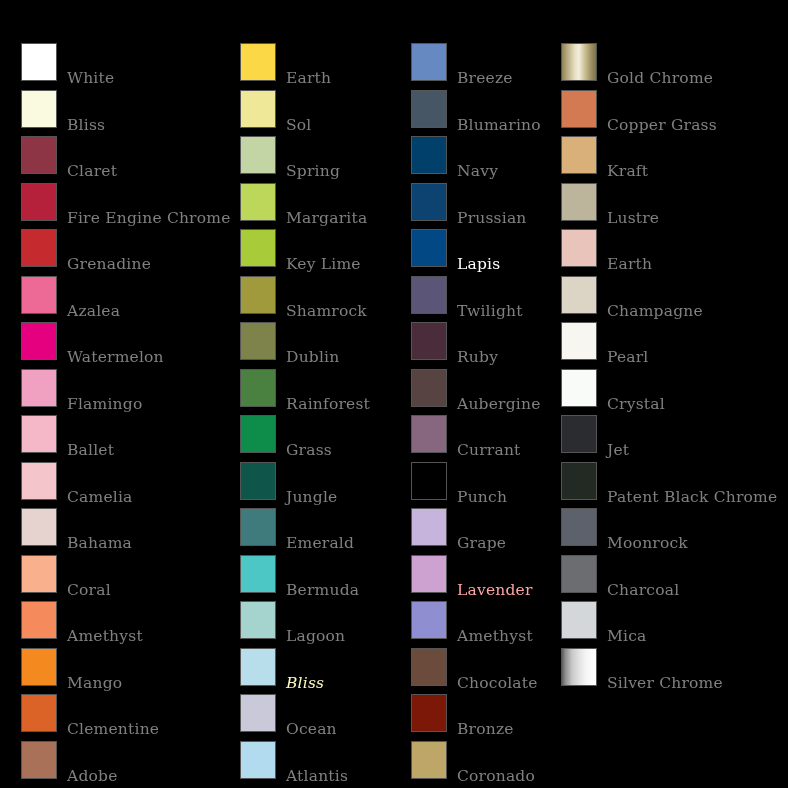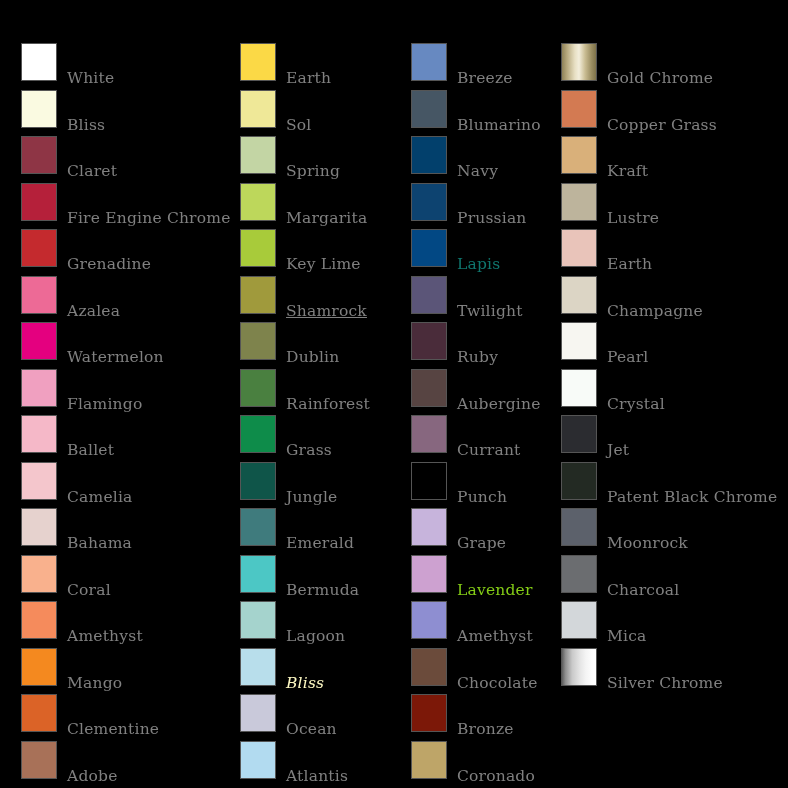--- a/index.html
+++ b/index.html
@@ -135,21 +135,21 @@
       <div class="swatch-row" style="top: 182.5px;">
         <div class="swatch-chip" style="border-color: rgb(85, 85, 85); background: rgb(189, 215, 91);"></div>
         <div class="swatch-label" style="color: rgb(128, 128, 128);">Margarita</div>
       </div>
       <div class="swatch-row" style="top: 229px;">
         <div class="swatch-chip" style="border-color: rgb(85, 85, 85); background: rgb(168, 203, 58);"></div>
         <div class="swatch-label" style="color: rgb(128, 128, 128);">Key Lime</div>
       </div>
       <div class="swatch-row" style="top: 275.5px;">
         <div class="swatch-chip" style="border-color: rgb(85, 85, 85); background: rgb(160, 154, 60);"></div>
-        <div class="swatch-label" style="color: rgb(128, 128, 128); text-decoration: underline;">Shamrock</div>
+        <div class="swatch-label" style="color: rgb(128, 128, 128);">Shamrock</div>
       </div>
       <div class="swatch-row" style="top: 322px;">
         <div class="swatch-chip" style="border-color: rgb(85, 85, 85); background: rgb(126, 131, 76);"></div>
         <div class="swatch-label" style="color: rgb(128, 128, 128);">Dublin</div>
       </div>
       <div class="swatch-row" style="top: 368.5px;">
         <div class="swatch-chip" style="border-color: rgb(85, 85, 85); background: rgb(74, 128, 64);"></div>
         <div class="swatch-label" style="color: rgb(128, 128, 128);">Rainforest</div>
       </div>
       <div class="swatch-row" style="top: 415px;">
@@ -197,21 +197,21 @@
       <div class="swatch-row" style="top: 136px;">
         <div class="swatch-chip" style="border-color: rgb(85, 85, 85); background: rgb(2, 64, 108);"></div>
         <div class="swatch-label" style="color: rgb(128, 128, 128);">Navy</div>
       </div>
       <div class="swatch-row" style="top: 182.5px;">
         <div class="swatch-chip" style="border-color: rgb(85, 85, 85); background: rgb(13, 67, 112);"></div>
         <div class="swatch-label" style="color: rgb(128, 128, 128);">Prussian</div>
       </div>
       <div class="swatch-row" style="top: 229px;">
         <div class="swatch-chip" style="border-color: rgb(85, 85, 85); background: rgb(2, 72, 132);"></div>
-        <div class="swatch-label" style="color: #0f766e;">Lapis</div>
+        <div class="swatch-label" style="color: #ffffff;">Lapis</div>
       </div>
       <div class="swatch-row" style="top: 275.5px;">
         <div class="swatch-chip" style="border-color: rgb(85, 85, 85); background: rgb(91, 85, 120);"></div>
         <div class="swatch-label" style="color: rgb(128, 128, 128);">Twilight</div>
       </div>
       <div class="swatch-row" style="top: 322px;">
         <div class="swatch-chip" style="border-color: rgb(85, 85, 85); background: rgb(74, 44, 58);"></div>
         <div class="swatch-label" style="color: rgb(128, 128, 128);">Ruby</div>
       </div>
       <div class="swatch-row" style="top: 368.5px;">
@@ -225,21 +225,21 @@
       <div class="swatch-row" style="top: 461.5px;">
         <div class="swatch-chip" style="border-color: rgb(85, 85, 85);"></div>
         <div class="swatch-label" style="color: rgb(128, 128, 128);">Punch</div>
       </div>
       <div class="swatch-row" style="top: 508px;">
         <div class="swatch-chip" style="border-color: rgb(85, 85, 85); background: rgb(199, 180, 220);"></div>
         <div class="swatch-label" style="color: rgb(128, 128, 128);">Grape</div>
       </div>
       <div class="swatch-row" style="top: 554.5px;">
         <div class="swatch-chip" style="border-color: rgb(85, 85, 85); background: rgb(205, 161, 208);"></div>
-        <div class="swatch-label" style="color: #84cc16;">Lavender</div>
+        <div class="swatch-label" style="color: #fca5a5;">Lavender</div>
       </div>
       <div class="swatch-row" style="top: 601px;">
         <div class="swatch-chip" style="border-color: rgb(85, 85, 85); background: rgb(142, 142, 209);"></div>
         <div class="swatch-label" style="color: rgb(128, 128, 128);">Amethyst</div>
       </div>
       <div class="swatch-row" style="top: 647.5px;">
         <div class="swatch-chip" style="border-color: rgb(85, 85, 85); background: rgb(107, 75, 59);"></div>
         <div class="swatch-label" style="color: rgb(128, 128, 128);">Chocolate</div>
       </div>
       <div class="swatch-row" style="top: 694px;">

